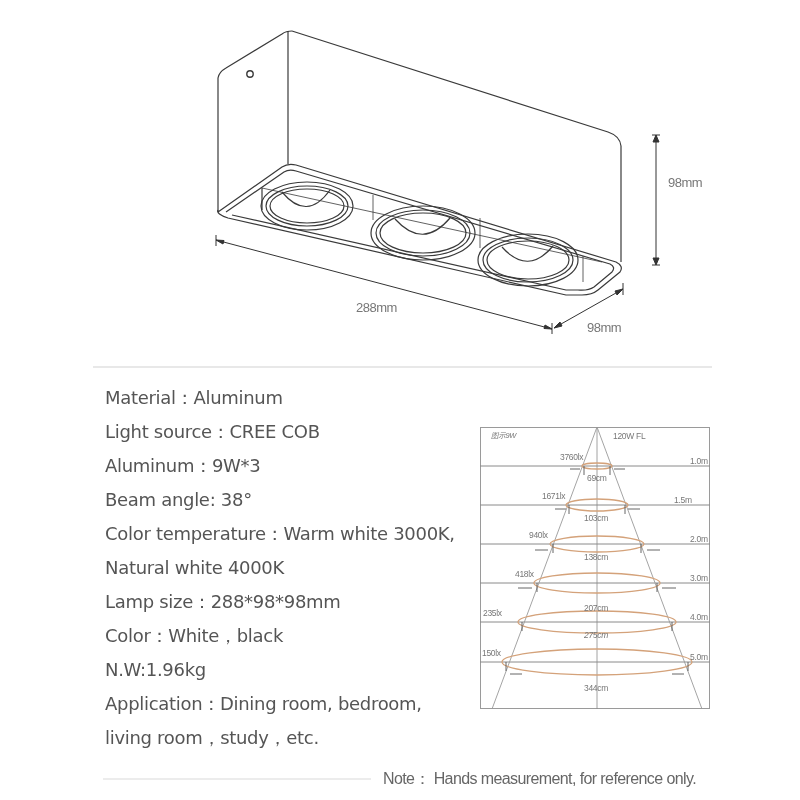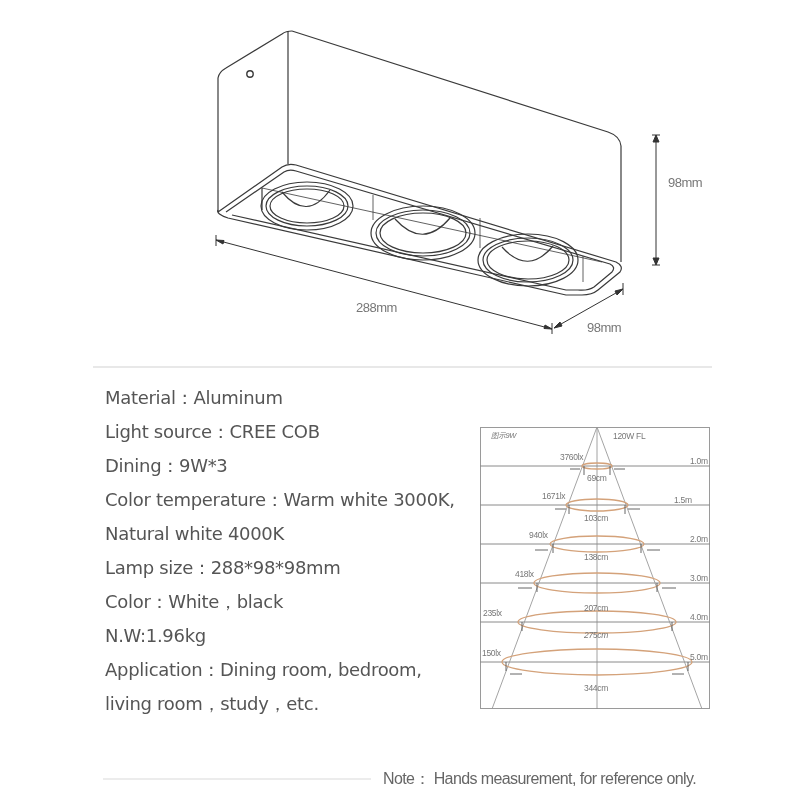--- a/index.html
+++ b/index.html
@@ -86,21 +86,22 @@
   <div class="dim-label" style="left:356px; top:300px;">288mm</div>
   <div class="dim-label" style="left:587px; top:320px;">98mm</div>
   <div class="dim-label" style="left:668px; top:175px;">98mm</div>
 </div>
 
 <div id="divider-top"></div>
 
 <div id="specs">
   <div class="spec-line"><span>Material：</span><span>Aluminum</span></div>
   <div class="spec-line"><span>Light source：</span><span>CREE COB</span></div>
-  <div class="spec-line"><span>Dining：</span><span>9W*3</span></div>
+  <div class="spec-line"><span>Aluminum：</span><span>9W*3</span></div>
+  <div class="spec-line"><span>Beam angle: </span><span>38°</span></div>
   <div class="spec-line"><span>Color temperature：</span><span>Warm white 3000K,</span></div>
   <div class="spec-line"><span></span><span>Natural white 4000K</span></div>
   <div class="spec-line"><span>Lamp size：</span><span>288*98*98mm</span></div>
   <div class="spec-line"><span>Color：</span><span>White，black</span></div>
   <div class="spec-line"><span>N.W:</span><span>1.96kg</span></div>
   <div class="spec-line"><span>Application：</span><span>Dining room, bedroom,</span></div>
   <div class="spec-line"><span></span><span>living room，study，etc.</span></div>
 </div>
 
 <div id="beam-chart">

